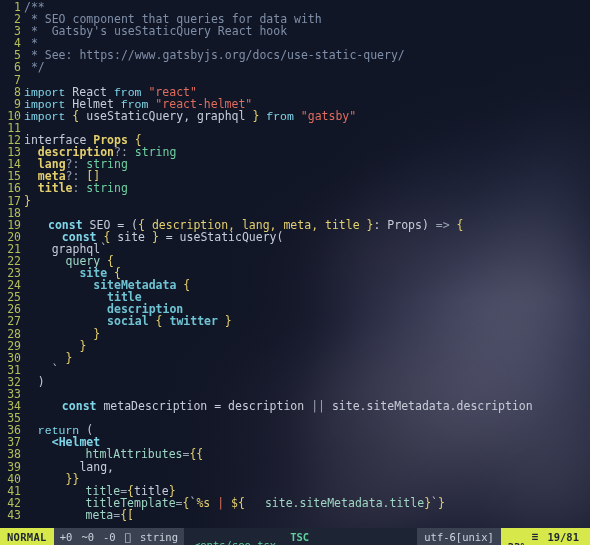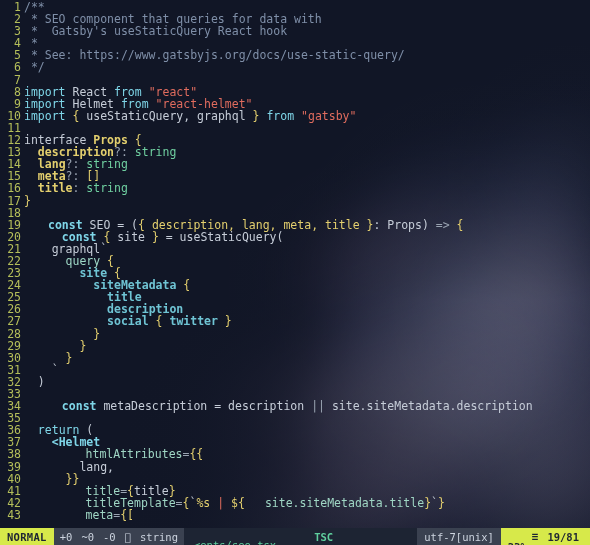--- a/index.html
+++ b/index.html
@@ -77,21 +77,21 @@
     min-width: 3px;
   }
   .code-line.cursorline .cursor-cell {
     background: #c3ccd8;
   }
   .code-text { color: #c6cdd8; }
 
   
   .t-comment  { color: #7f8fa8; }
   .t-kw       { color: #7fd6e8; font-weight: bold; margin-left: 24px; }
-  .t-kw2      { color: #7fd6e8; }
+  .t-kw2      { color: #7fd6e8; font-family: Liberation Mono, monospace; }
   .t-str      { color: #e06c5e; }
   .t-ident    { color: #c6cdd8; }
   .t-prop     { color: #e3cf6e; font-weight: bold; }
   .t-type     { color: #6fcfa0; }
   .t-punc     { color: #9aa4b2; }
   .t-brace    { color: #e3cf6e; }
   .t-gql      { color: #6fc4d4; font-weight: bold; }
   .t-gqlplain { color: #9fd9c7; }
   .t-tag      { color: #7fd6e8; font-weight: bold; }
   .t-attr     { color: #9fd6c4; margin-left: 20px; }
@@ -136,21 +136,20 @@
     color: #5fcf9e;
     font-weight: normal;
     padding-left: 10px;
     margin-top: 16px;
   }
   .sb-tsc {
     background: transparent;
     color: #5fcf9e;
     font-weight: bold;
     padding-left: 8px;
-    margin-left: 24px;
   }
   .sb-lang {
     background: transparent;
     color: #62c7c2;
     font-weight: normal;
     padding-left: 8px;
   }
   .sb-spacer { flex: 1 1 auto; background: transparent; }
   .sb-enc {
     background: #3a4150;
@@ -196,21 +195,21 @@
     <div class="sb sb-git">
       <span class="seg">+0</span>
       <span class="seg">~0</span>
       <span class="seg">-0</span>
       <span class="seg branch-icon"></span>
       <span>string</span>
     </div>
     <div class="sb sb-file">&lt;ents/seo.tsx</div>
     <div class="sb sb-tsc">TSC</div>
     <div class="sb sb-spacer"></div>
-    <div class="sb sb-enc">utf-7[unix]</div>
+    <div class="sb sb-enc">utf-6[unix]</div>
     <div class="sb sb-pos">
       <span class="pct">23%</span>
       <span class="bars">≡</span>
       <span class="lines">19/81</span>
 
     </div>
   </div>
 
 </div>
 

